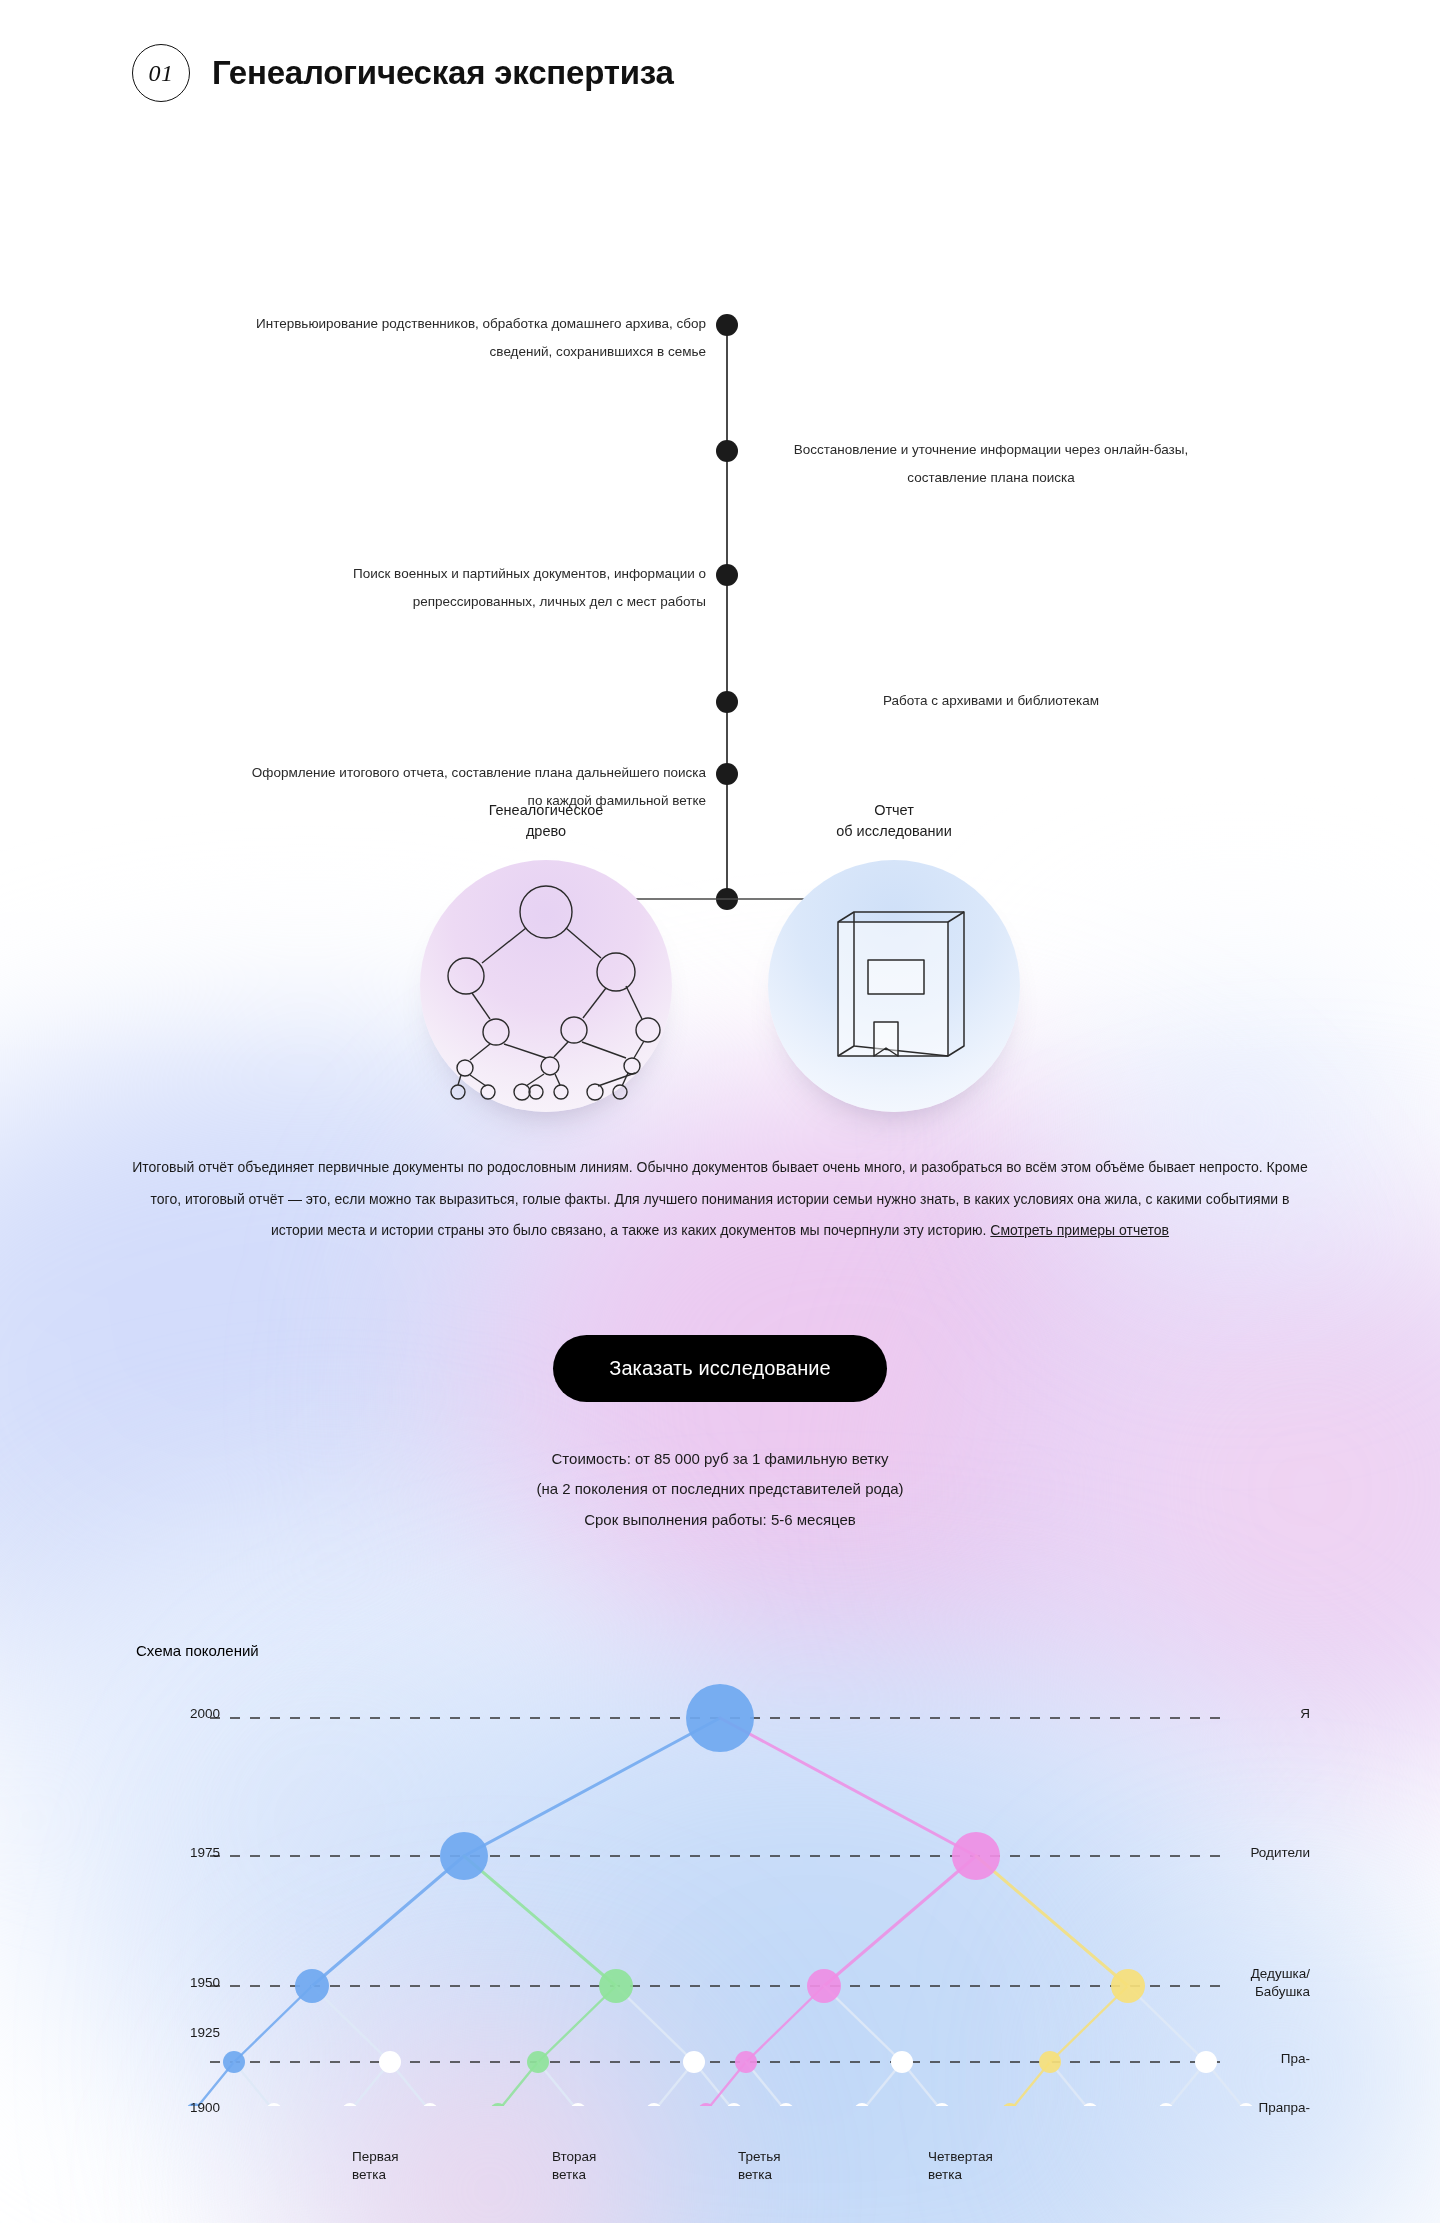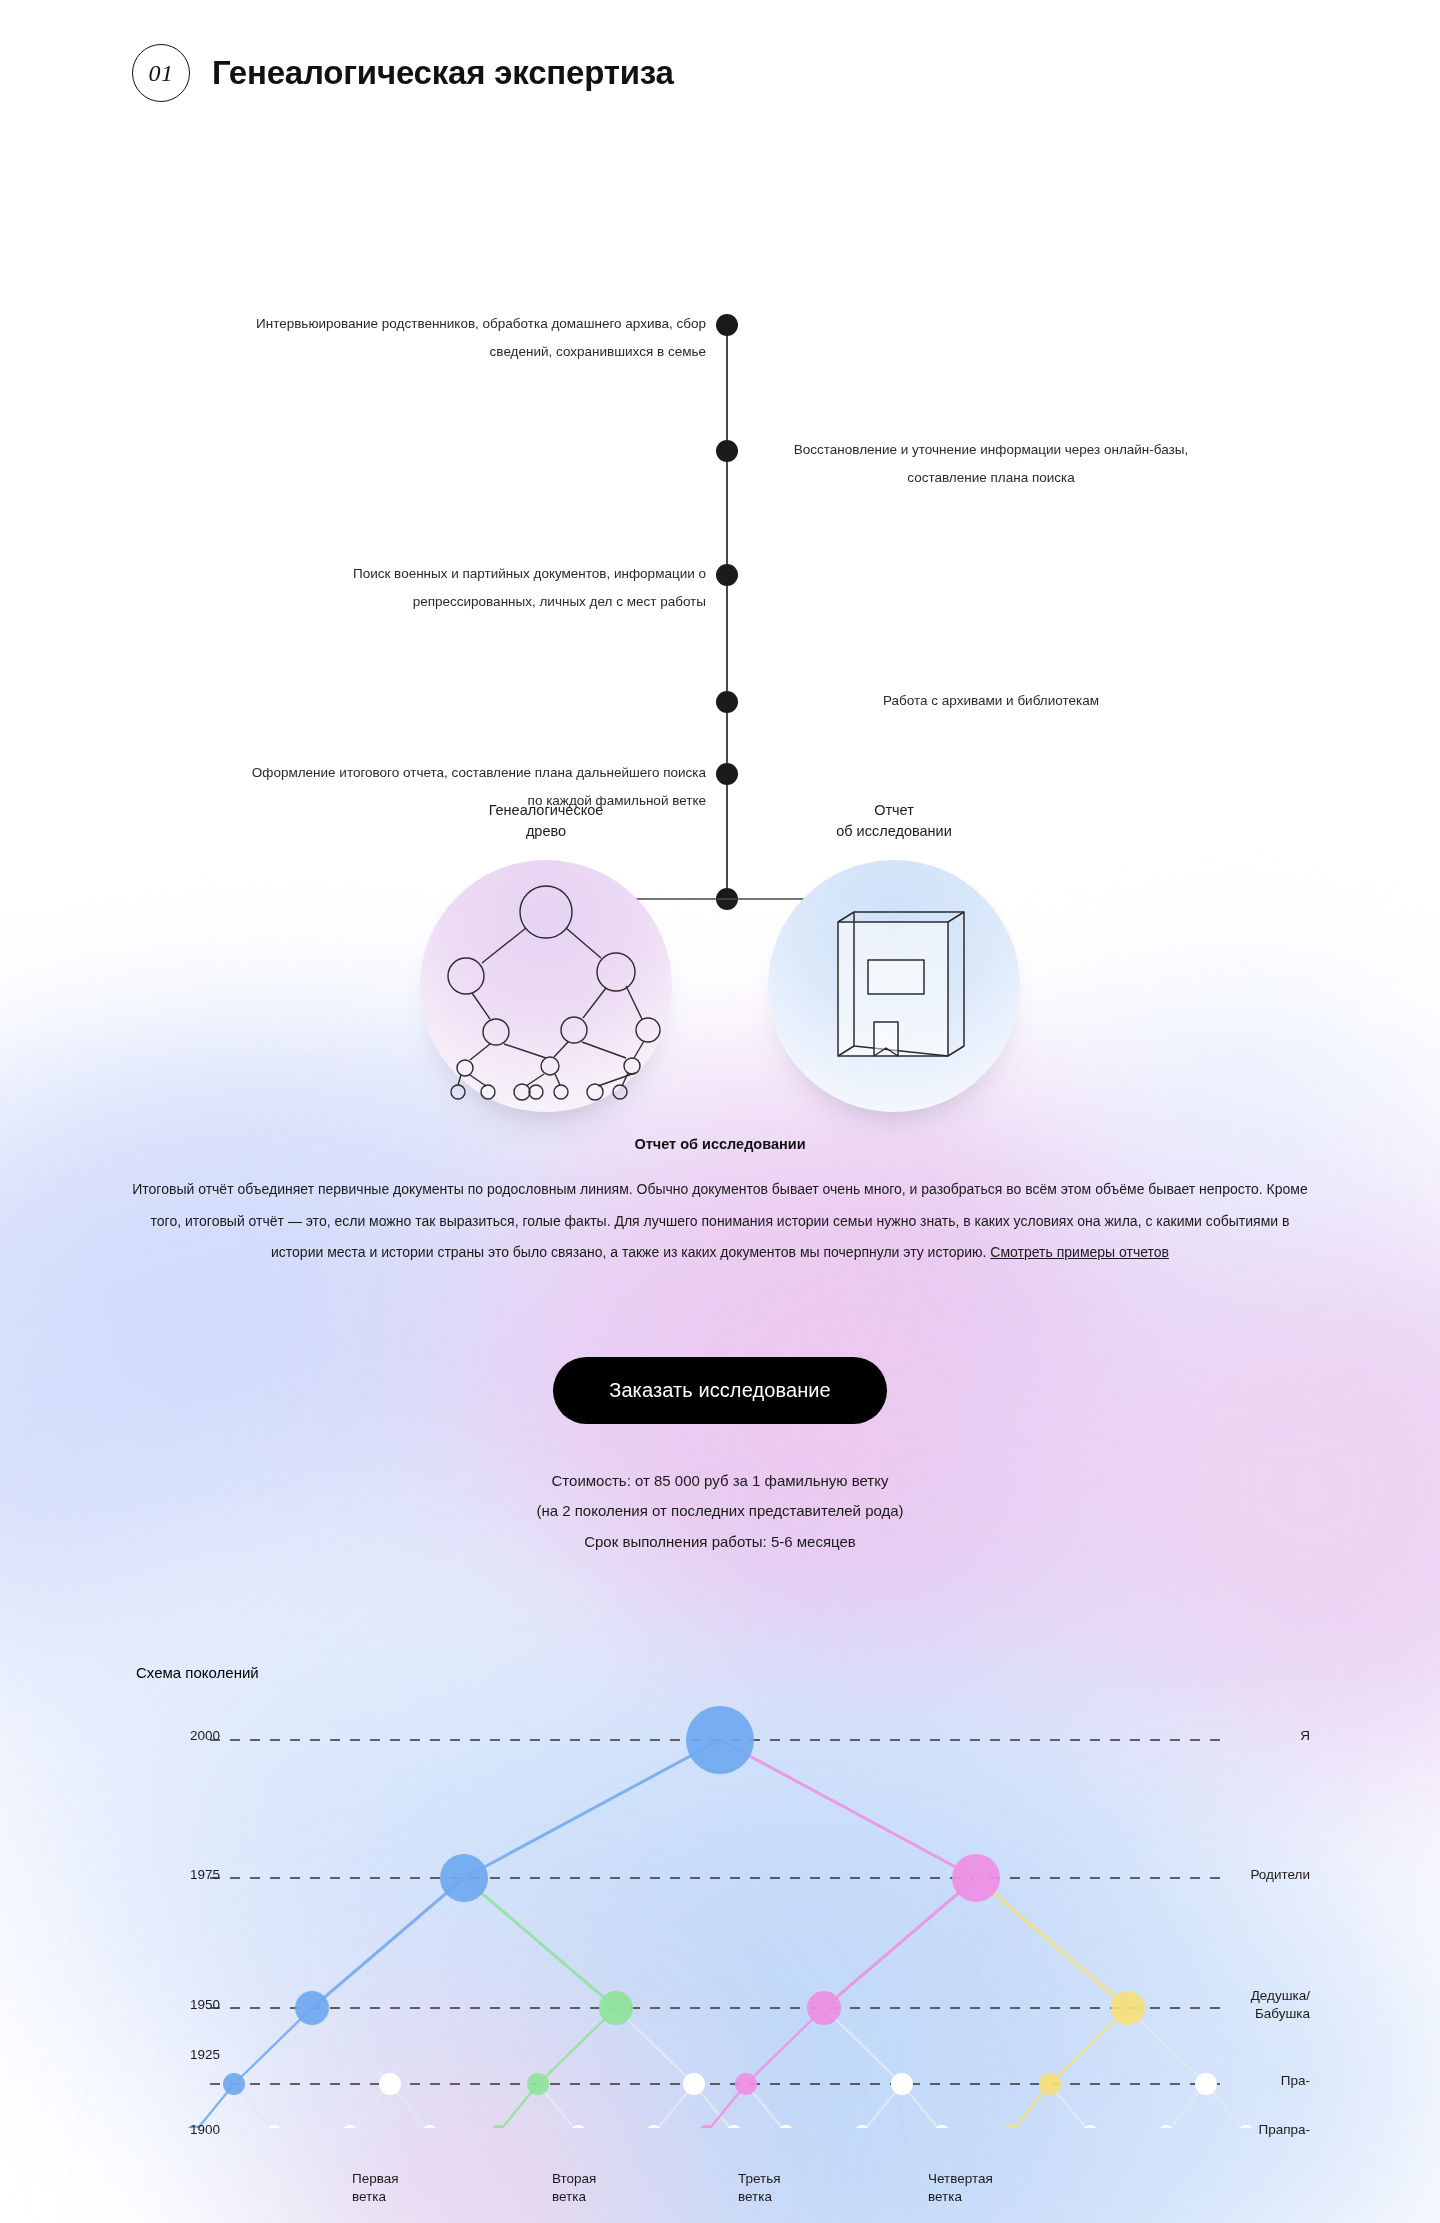--- a/index.html
+++ b/index.html
@@ -202,21 +202,20 @@
           <path d="M86 52 L86 186 L180 196"></path>
           <path d="M86 186 L70 196"></path>
           <rect x="100" y="100" width="56" height="34" fill="#ffffff" fill-opacity=".4"></rect>
           <path d="M106 162 L106 196 L118 188 L130 196 L130 162 Z" fill="#ffffff" fill-opacity=".5"></path>
         </svg>
       </div>
     </div>
   </div>
 
   <div class="report">
-    <div class="report-title">Отчет об исследовании</div>
     <div class="report-body">
       <span>Итоговый отчёт объединяет первичные документы по родословным линиям. Обычно документов бывает очень много, и разобраться во всём этом объёме бывает непросто. Кроме того, итоговый отчёт — это, если можно так выразиться, голые факты. Для лучшего понимания истории семьи нужно знать, в каких условиях она жила, с какими событиями в истории места и истории страны это было связано, а также из каких документов мы почерпнули эту историю.</span>
       <a class="report-link" href="#">Смотреть примеры отчетов</a>
     </div>
   </div>
 
   <div class="cta-wrap">
     <button class="cta">Заказать исследование</button>
   </div>
 

